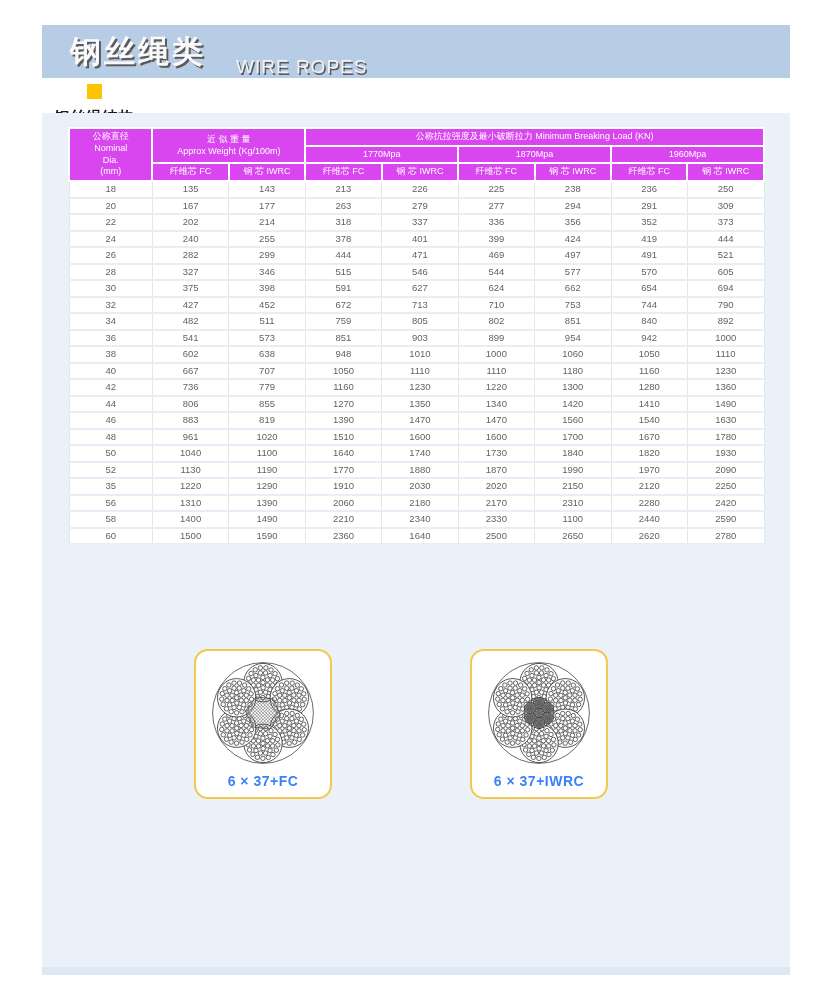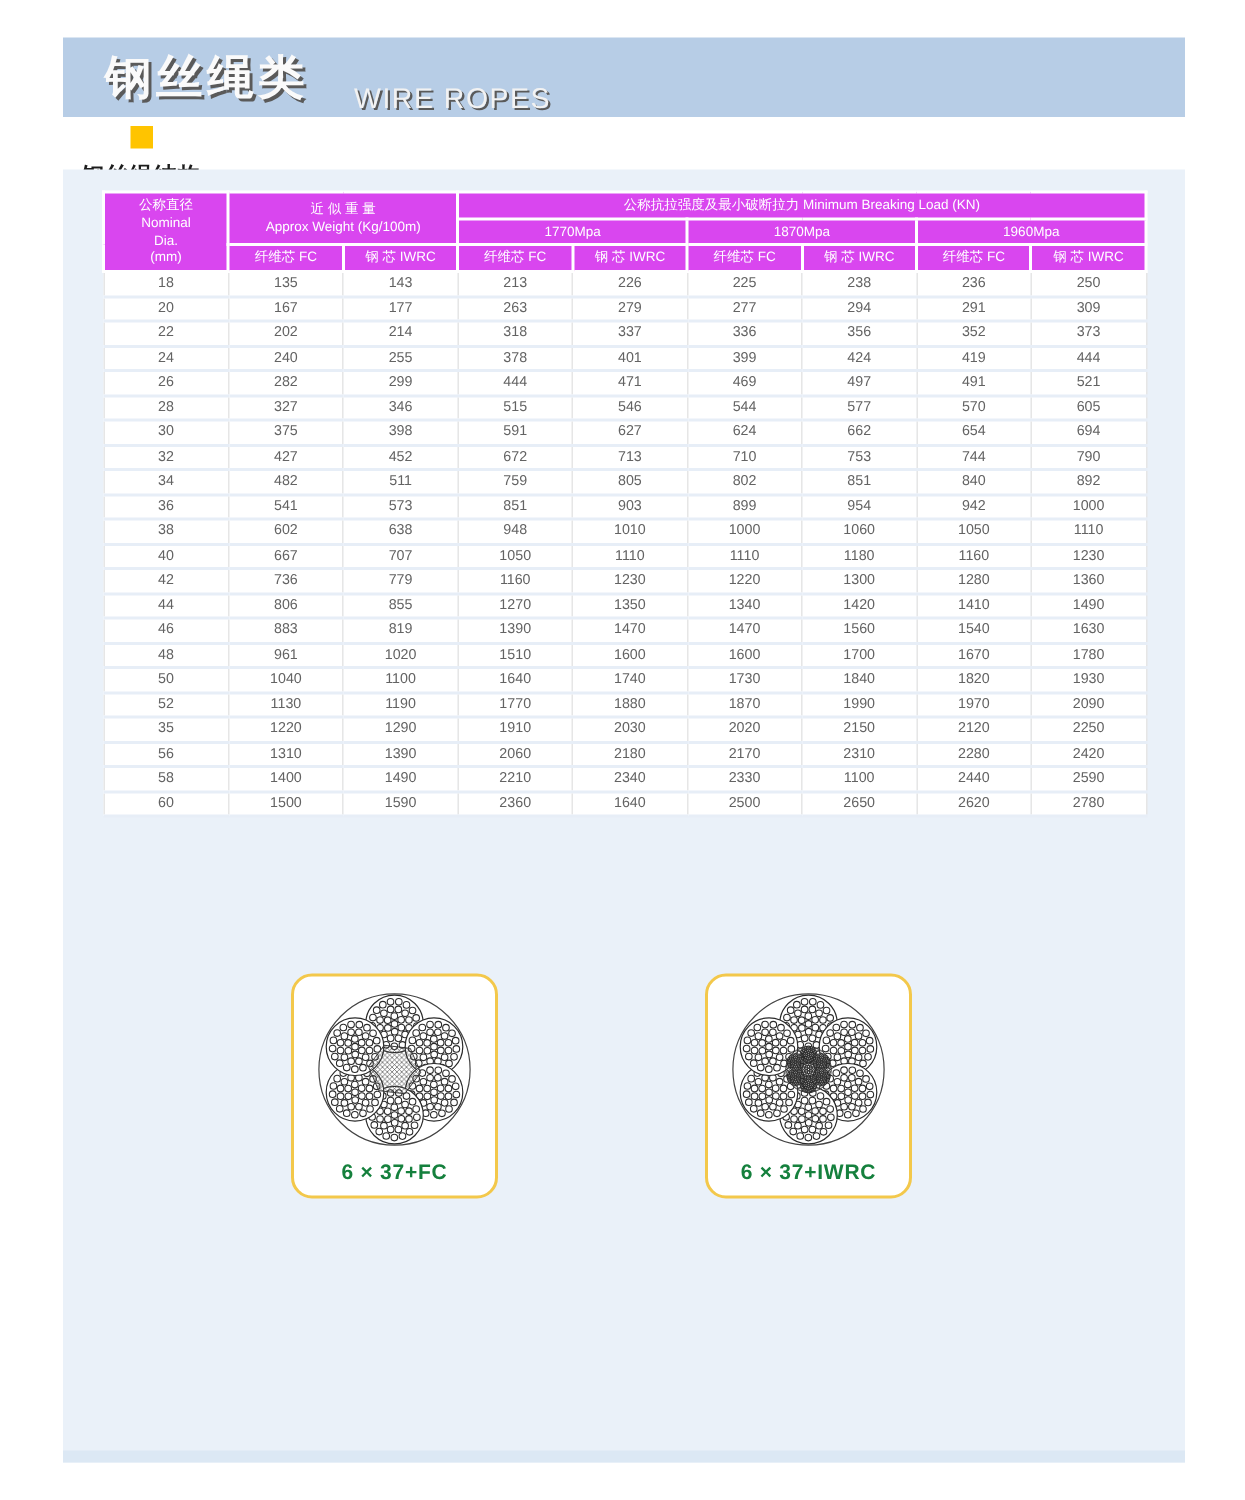--- a/index.html
+++ b/index.html
@@ -41,21 +41,21 @@
 
   
   .note{margin:13px 0 0 28px;font-size:10px;color:#555;}
 
   
   .cards{position:absolute;left:152px;top:536px;display:flex;gap:138px;}
   .card{width:138px;height:150px;background:#fff;border:2px solid #f3c84b;
         border-radius:14px;box-sizing:border-box;display:flex;flex-direction:column;
         align-items:center;justify-content:flex-start;padding-top:6px;}
   .card svg{width:112px;height:112px;}
-  .card-label{font-size:14px;font-weight:bold;color:#15803d;margin-top:4px;
+  .card-label{font-size:14px;font-weight:bold;color:#3b82f6;margin-top:4px;
               letter-spacing:0.5px;}
 </style>
 </head>
 <body>
 
 <div class="page">
 
   <div class="banner">
     <span class="zh">钢丝绳类</span>
     <span class="en">WIRE ROPES</span>

